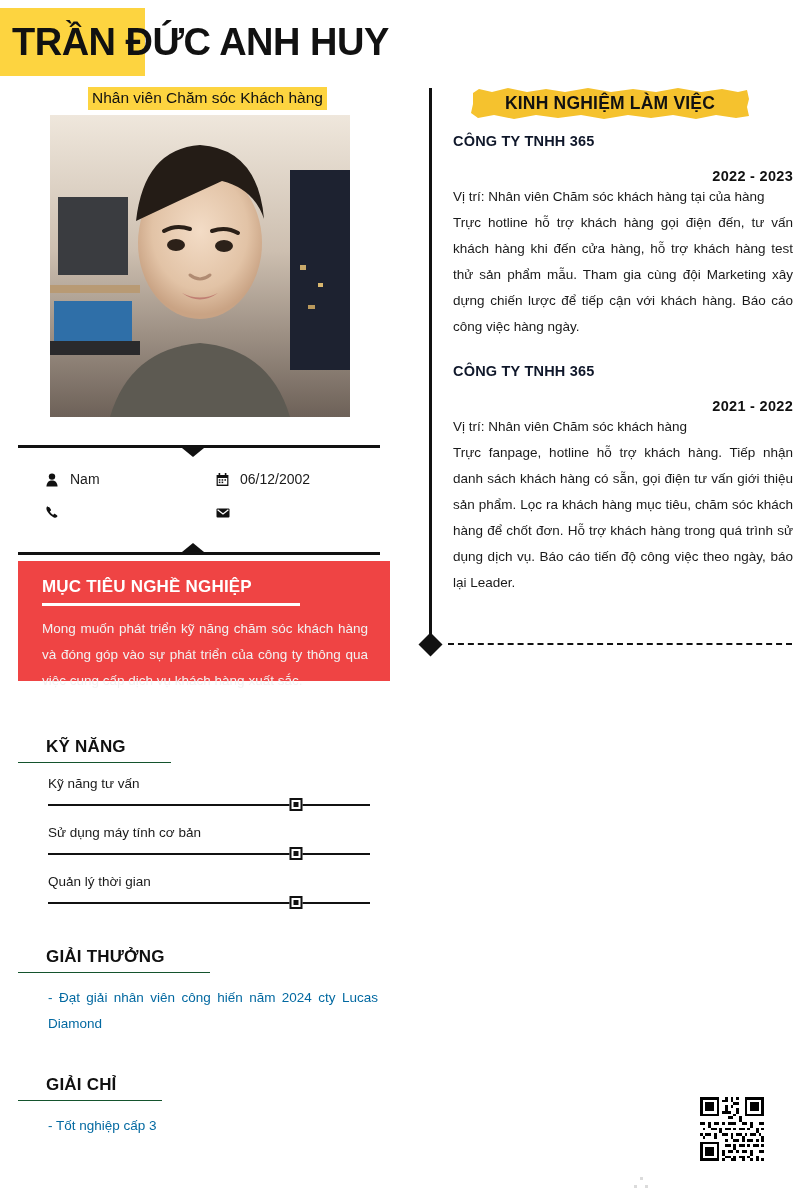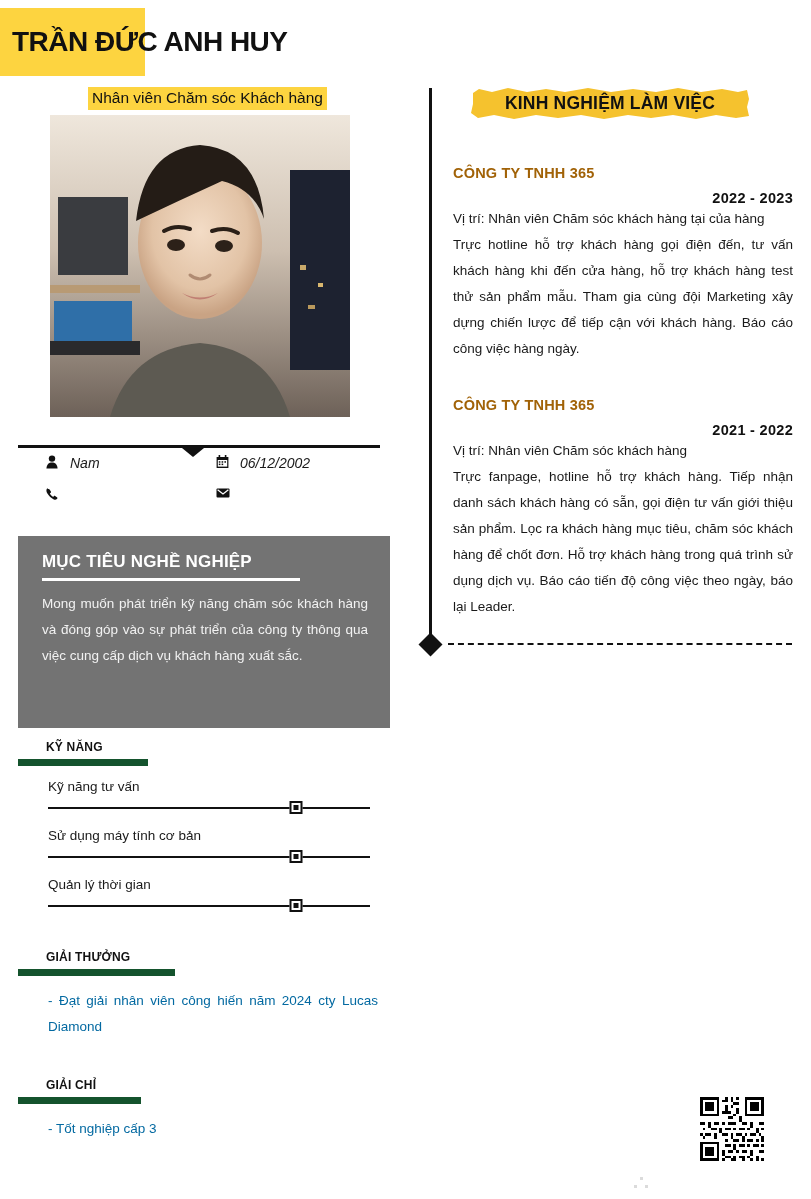--- a/index.html
+++ b/index.html
@@ -14,21 +14,21 @@
   .page { position:relative; width:811px; height:1199px; background:#fff; }
 
   
   .name-block { position:absolute; left:0; top:8px; width:811px; height:68px; }
   .name-hl {
     position:absolute; left:0; top:0; width:145px; height:68px;
     background:#fdd440;
   }
   .name-text {
     position:absolute; left:12px; top:12px;
-    font-size:28px; font-weight:bold; letter-spacing:-0.5px;
+    font-size:38px; font-weight:bold; letter-spacing:-0.5px;
     color:#111; white-space:nowrap; line-height:44px;
   }
 
   .subtitle-wrap { position:absolute; left:88px; top:87px;border-radius:6px; }
   .subtitle {
     display:inline-block; background:#fdd440; color:#111;
     font-size:15.5px; padding:1px 4px 3px 4px; line-height:19px;
     white-space:nowrap;
   }
 
@@ -44,48 +44,48 @@
   .divider .bar { position:absolute; left:0; top:5px; width:100%; height:2.5px; background:#111; }
   .divider .tri { position:absolute; left:164px; width:0; height:0; }
   .divider.down .tri { top:7px; border-left:11px solid transparent; border-right:11px solid transparent; border-top:9px solid #111; }
   .divider.up   .tri { top:-3px; border-left:11px solid transparent; border-right:11px solid transparent; border-bottom:9px solid #111; }
   .divider.down .bar { top:4px; }
   .divider.up   .bar { top:6px; }
 
   
   .contact { position:absolute; left:18px; top:455px; width:370px; }
   .crow { position:relative; height:32px; }
-  .cell { position:absolute; display:flex; align-items:flex-start; height:32px;font-style:italic; }
+  .cell { position:absolute; display:flex; align-items:flex-end; height:32px; }
   .cell .ic { width:24px; display:flex; align-items:center; justify-content:flex-start;
               color:#111; font-size:13px; }
   .cell .ic svg { display:block; }
   .cell .val { font-size:14px; color:#1a1a1a; white-space:nowrap; }
   .cell.col1 { left:28px; }
   .cell.col2 { left:198px; }
   .cell.full { left:28px; }
 
   
   .objective {
-    position:absolute; left:18px; top:536px; width:372px; height:192px;
-    background:#737373; color:#fff; padding:16px 22px 0 24px;
+    position:absolute; left:18px; top:561px; width:372px; height:120px;
+    background:#ef4444; color:#fff; padding:16px 22px 0 24px;
   }
   .objective h2 {
     font-size:17px; font-weight:bold; letter-spacing:0.2px;
     padding-bottom:6px; margin-bottom:10px; display:inline-block;
     border-bottom:3px solid #fff; padding-right:48px;
   }
   .objective p {
     font-size:13.5px; line-height:26px; color:#f2f2f2; text-align:justify;
   }
 
   
   .sec { position:absolute; left:18px; width:372px; }
   .sec h2 {
-    font-size:12px; font-weight:bold; color:#111; letter-spacing:0.2px;
-    display:inline-block; border-bottom:7px solid #14532d;
+    font-size:17px; font-weight:bold; color:#111; letter-spacing:0.2px;
+    display:inline-block; border-bottom:1px solid #14532d;
     padding:0 0 5px 28px; margin-left:0; padding-right:45px;
   }
   .sec-body { padding:0 12px 0 30px; }
   .sec-body p {
     font-size:13.5px; line-height:26px; color:#0369a1; text-align:justify;
   }
 
   
   .skill { margin-top:10px; }
   .skill .slabel { font-size:13.5px; color:#1a1a1a; line-height:22px; }
@@ -119,27 +119,26 @@
   .exp-title {
     position:absolute; left:0; top:0; width:280px; height:34px;
     display:flex; align-items:center; justify-content:center;
     font-size:17.5px; font-weight:bold; color:#111; letter-spacing:0.2px;
     white-space:nowrap;
   }
 
   .jobs { position:absolute; left:453px; top:130px; width:340px; }
   .job { margin-bottom:8px; }
   .job .company {
-    font-size:14.5px; font-weight:bold; color:#a16207; letter-spacing:0.2px;
+    font-size:14.5px; font-weight:bold; color:#0f172a; letter-spacing:0.2px;
     line-height:22px;
-    margin-top:32px;
   }
   .job .years {
     font-size:14.5px; font-weight:bold; color:#111; text-align:right;
-    margin-top:6px; letter-spacing:0.3px;
+    margin-top:16px; letter-spacing:0.3px;
   }
   .job .desc {
     font-size:13.5px; line-height:26px; color:#1a1a1a; text-align:justify;
   }
   .job .desc .firstline { display:block; text-align:left; }
 
   
   .qr { position:absolute; left:693px; top:1094px; width:78px; height:70px; background:#fff; }
   .qr svg { display:block; }
 

